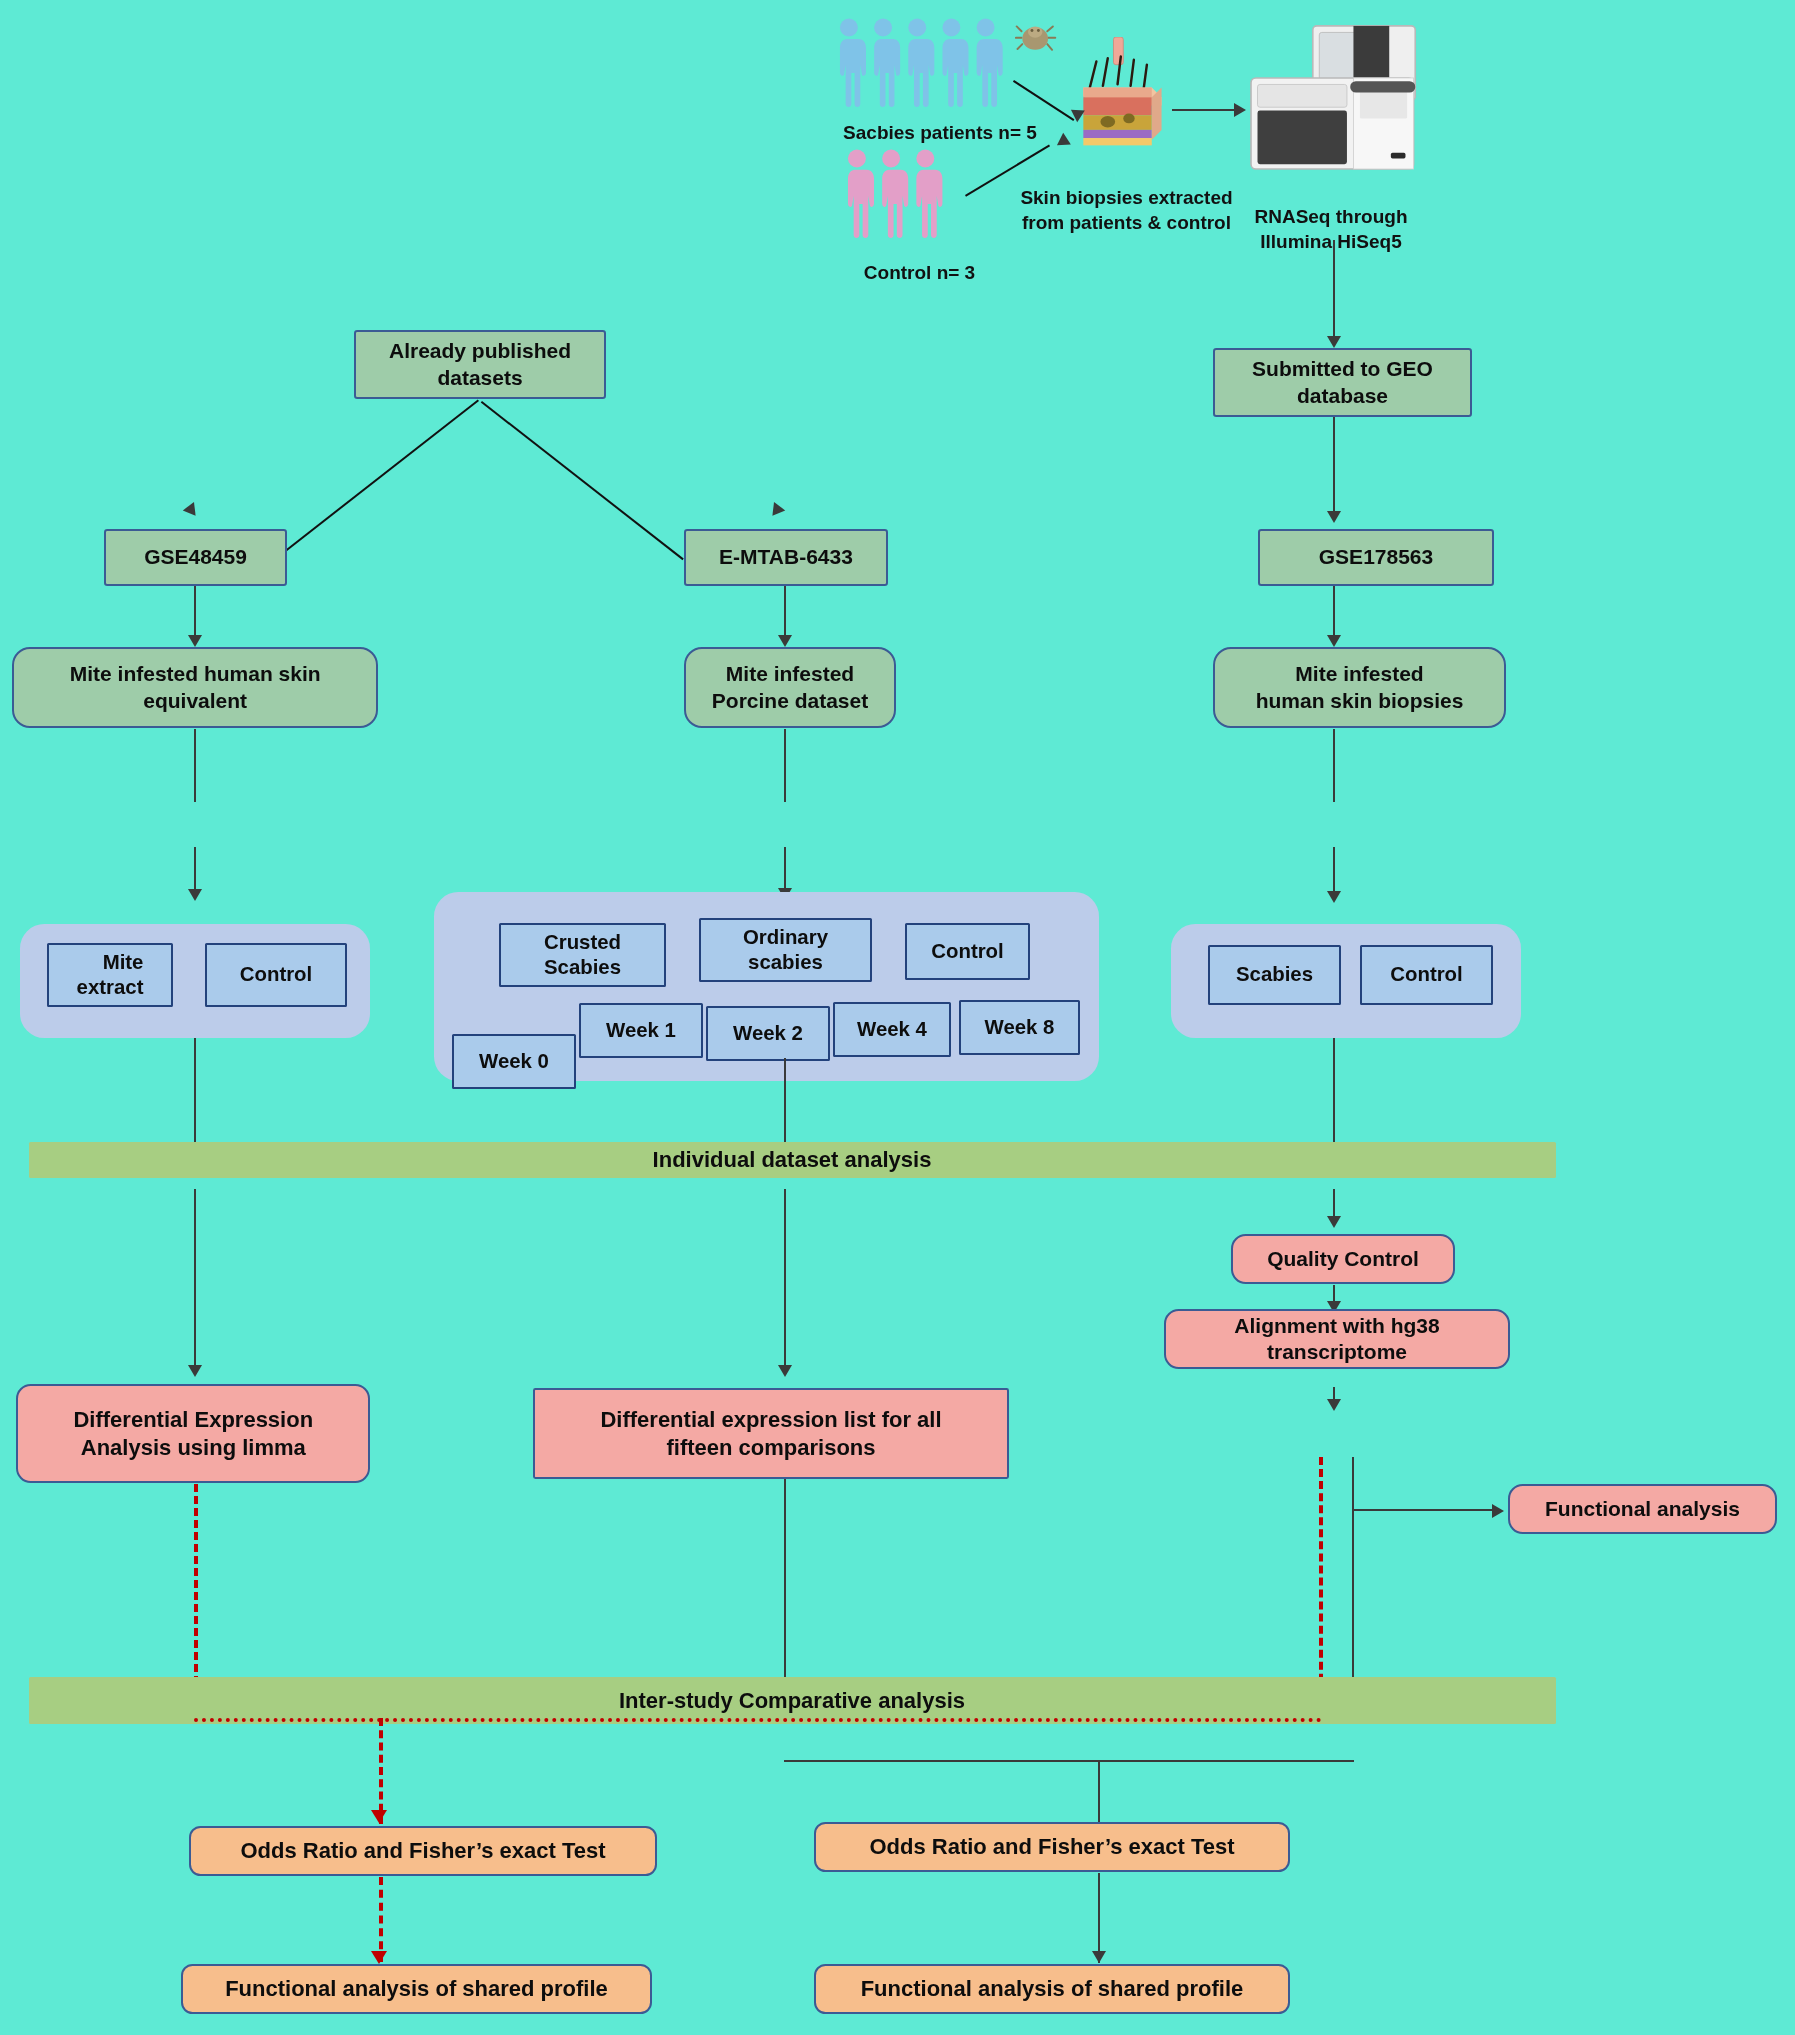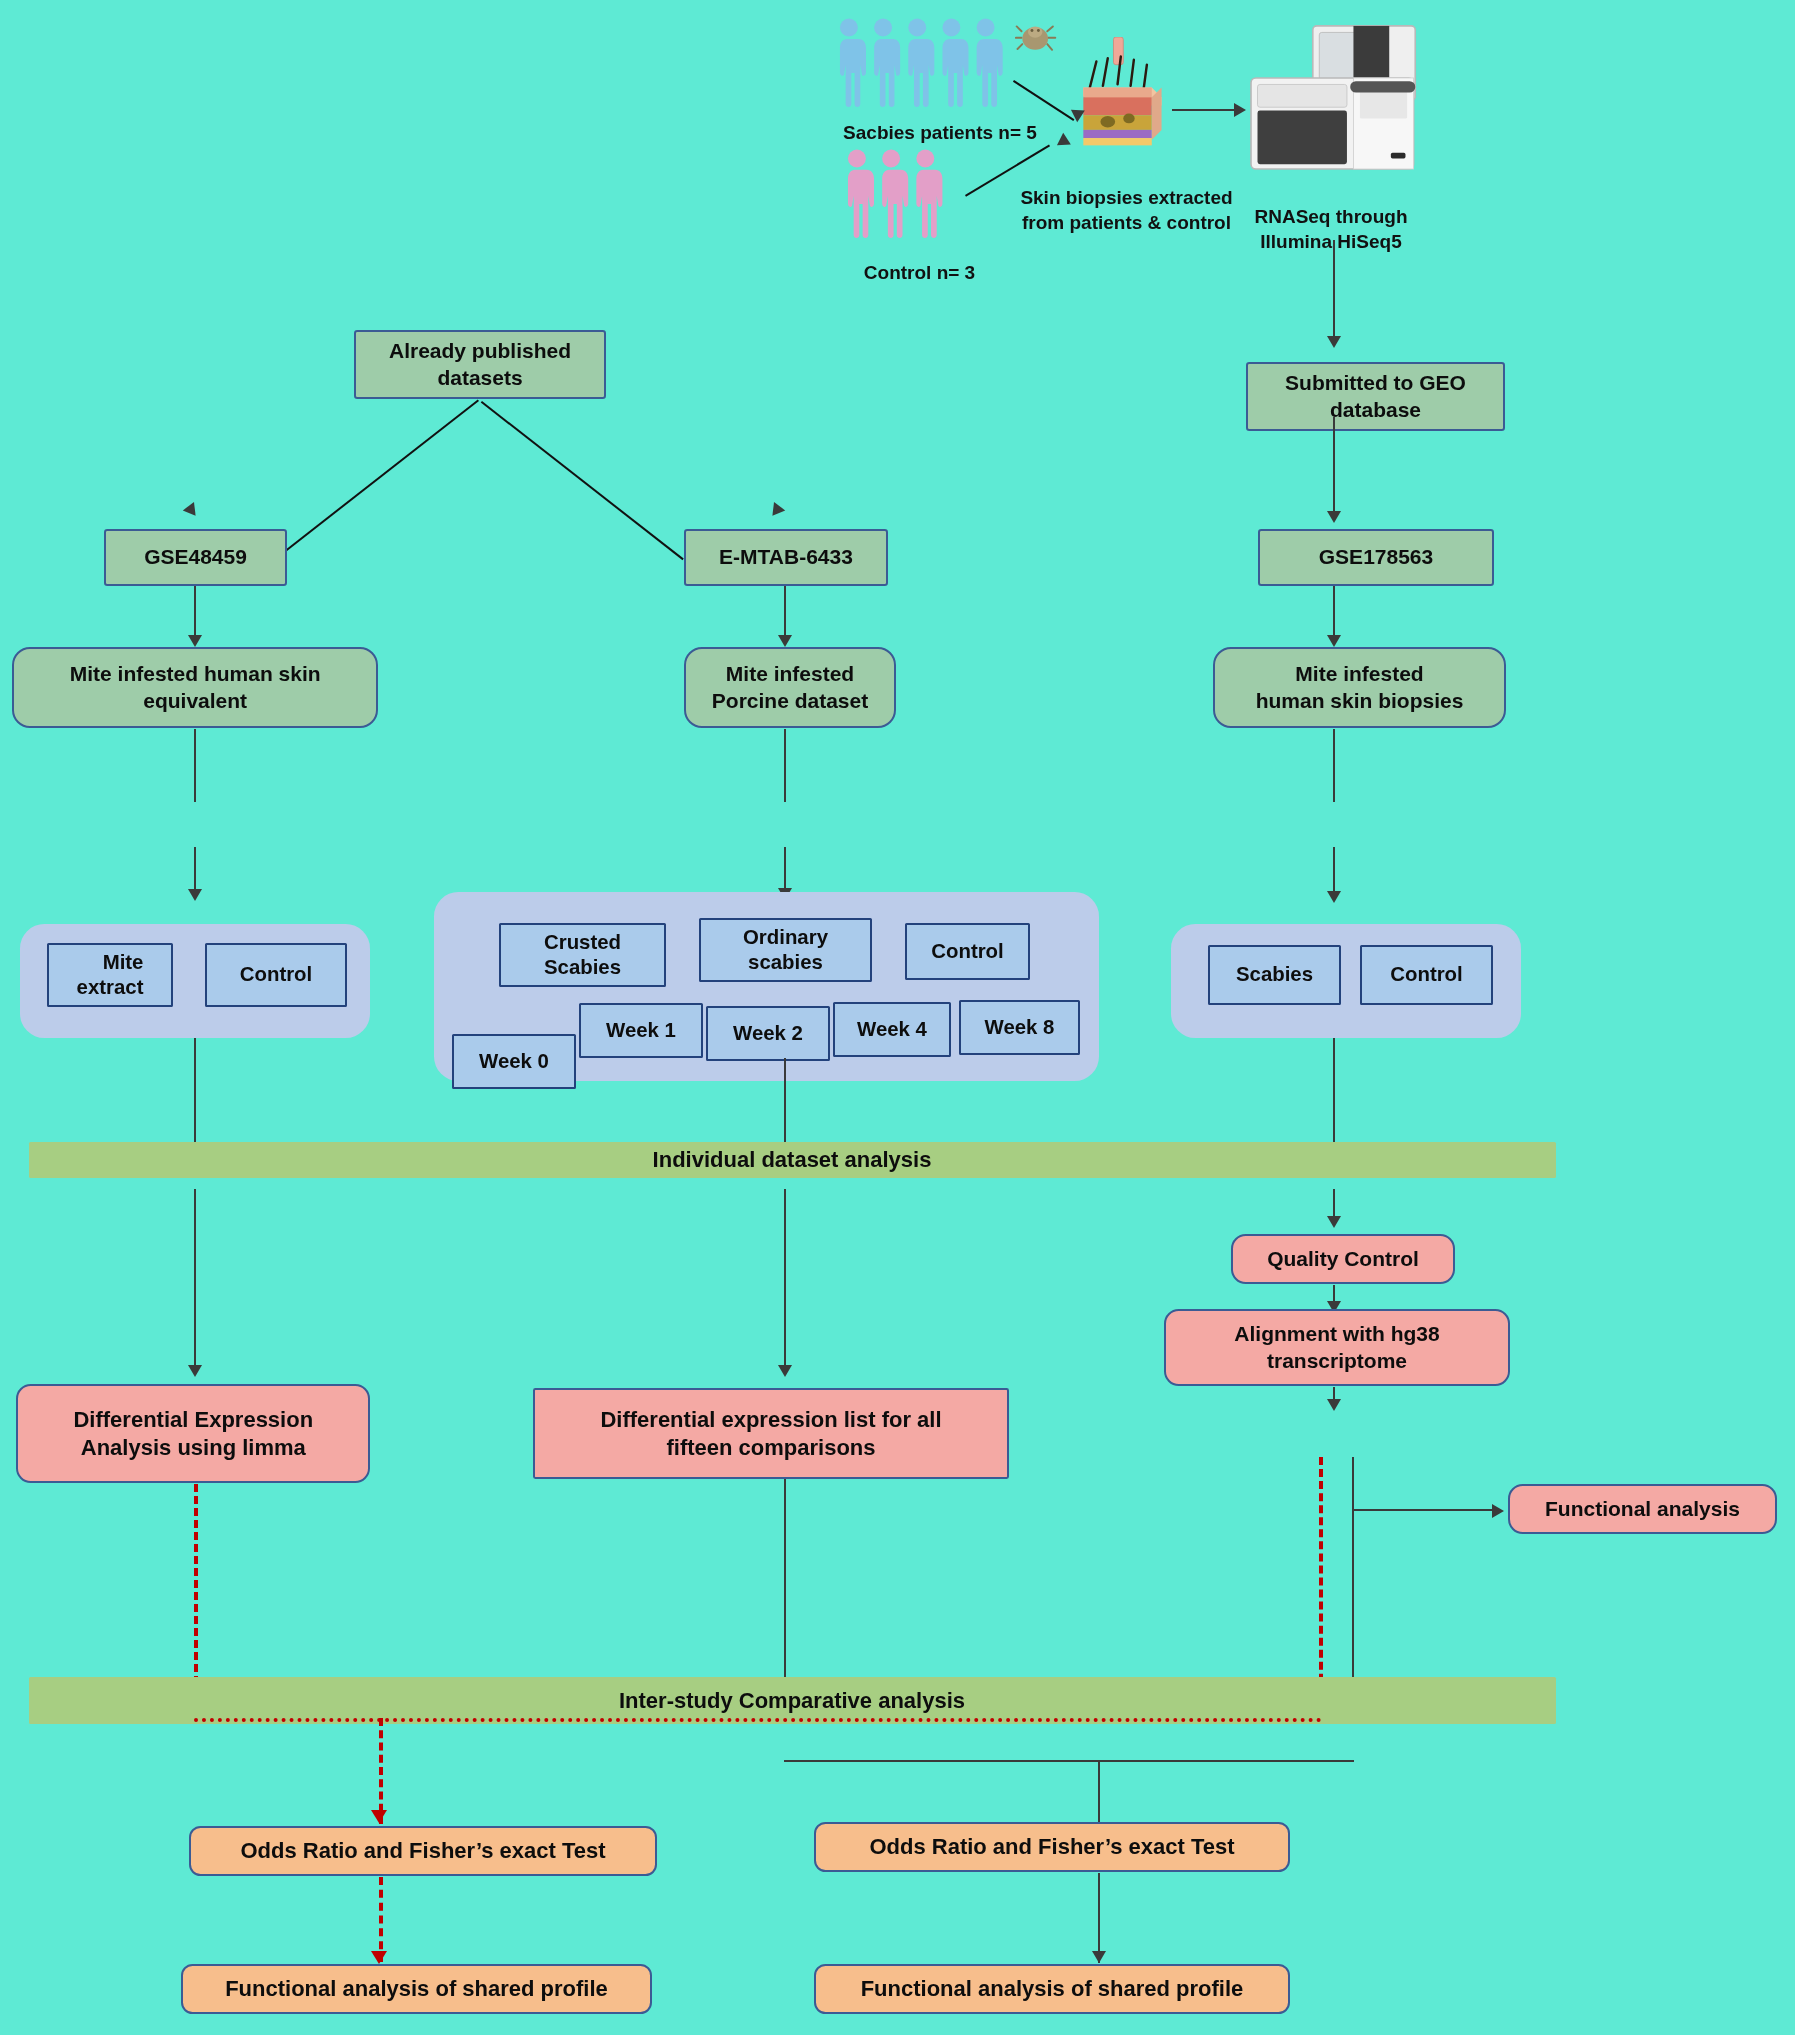--- a/index.html
+++ b/index.html
@@ -146,21 +146,21 @@
 
   <div class="ln hl" style="left:1172px;top:109px;width:65px;"></div>
   <div class="arw-r" style="left:1234px;top:103px;"></div>
 
   <div class="ln vl" style="left:1333px;top:240px;height:102px;"></div>
   <div class="arw" style="left:1327px;top:336px;"></div>
 
   <div class="node green" style="left:354px;top:330px;width:252px;height:69px;font-size:21px;white-space:pre-line;">Already published
 datasets</div>
 
-  <div class="node green" style="left:1213px;top:362px;width:259px;height:69px;font-size:21px;white-space:pre-line;margin-left:33px;">Submitted to GEO
+  <div class="node green" style="left:1213px;top:348px;width:259px;height:69px;font-size:21px;white-space:pre-line;">Submitted to GEO
 database</div>
 
   <div class="diag" style="left:479px;top:401px;width:257px;transform:rotate(142deg);"></div>
   <div class="arw" style="left:185px;top:505px;transform:rotate(-37deg);"></div>
 
   <div class="diag" style="left:482px;top:401px;width:256px;transform:rotate(38deg);"></div>
   <div class="arw" style="left:769px;top:505px;transform:rotate(37deg);"></div>
 
   <div class="node green" style="left:104px;top:529px;width:183px;height:57px;font-size:21px;">GSE48459</div>
 
@@ -239,21 +239,21 @@
   <div class="arw" style="left:778px;top:1365px;"></div>
 
   <div class="ln vl" style="left:1333px;top:1189px;height:33px;"></div>
   <div class="arw" style="left:1327px;top:1216px;"></div>
 
   <div class="node pink" style="left:1231px;top:1234px;width:224px;height:50px;font-size:21px;">Quality Control</div>
 
   <div class="ln vl" style="left:1333px;top:1285px;height:23px;"></div>
   <div class="arw" style="left:1327px;top:1301px;"></div>
 
-  <div class="node pink" style="left:1164px;top:1309px;width:346px;height:77px;font-size:21px;white-space:pre-line;">Alignment with hg38
+  <div class="node pink" style="left:1164px;top:1309px;width:346px;height:60px;font-size:21px;white-space:pre-line;">Alignment with hg38
 transcriptome</div>
 
   <div class="ln vl" style="left:1333px;top:1387px;height:20.4px;"></div>
   <div class="arw" style="left:1327px;top:1399px;"></div>
 
 
   <div class="node pink" style="left:16.3px;top:1384px;width:354px;height:99px;font-size:22px;white-space:pre-line;">Differential Expression
 Analysis using limma</div>
 
   <div class="node pink sq" style="left:533px;top:1388px;width:476px;height:91px;font-size:22px;white-space:pre-line;">Differential expression list for all

